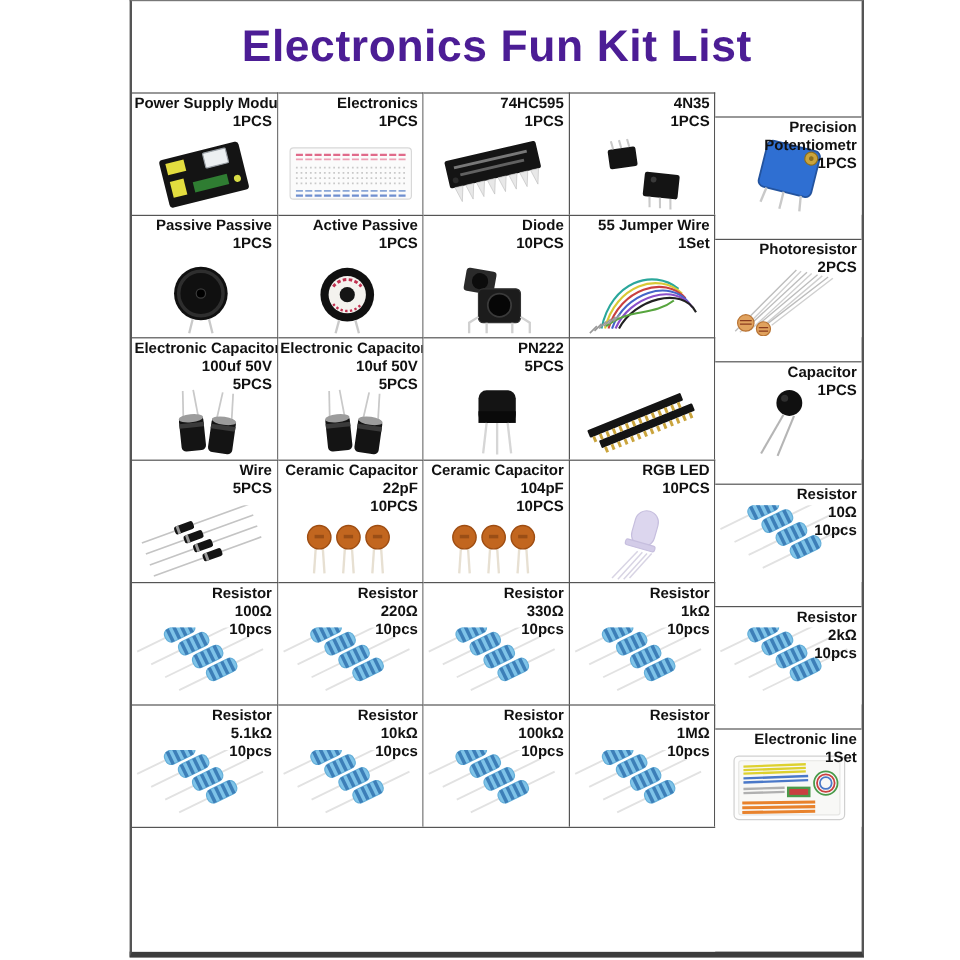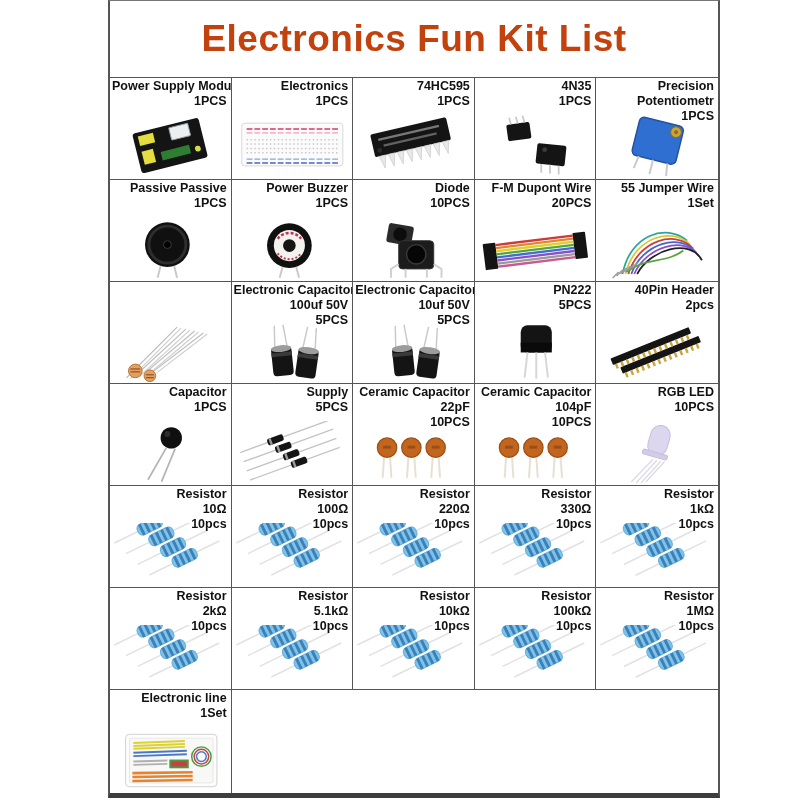--- a/index.html
+++ b/index.html
@@ -2,26 +2,26 @@
 <html><head>
 <meta charset="utf-8">
 <style>
   html,body{margin:0;padding:0;background:#ffffff;}
   body{width:800px;height:800px;font-family:"Liberation Sans",sans-serif;}
   .sheet{position:relative;width:800px;height:800px;background:#fff;overflow:hidden;}
   .kit-table{position:absolute;left:108px;top:0;width:612px;box-sizing:border-box;
              border-left:2px solid #555;border-right:2px solid #555;border-top:1px solid #777;
              border-bottom:5px solid #3d3d3d;background:#fff;}
   .kit-title{height:76px;display:flex;align-items:center;justify-content:center;
-             font-size:37px;font-weight:bold;letter-spacing:.5px;color:#c2410c;}
+             font-size:37px;font-weight:bold;letter-spacing:.5px;color:#4c1d95;}
   .kit-grid{display:grid;grid-template-columns:repeat(5,1fr);
             grid-template-rows:repeat(6,102px) 104px;}
   .cell{position:relative;overflow:hidden;box-sizing:border-box;
         border-top:1.5px solid #555;border-right:1.5px solid #555;background:#fff;}
-  .cell:nth-child(5n){border-right:none;}
+  .cell:nth-child(5n){border-right:none;margin-top:20px;}
   .empty-span{grid-column:span 4;border-right:none;}
   .cell-label{position:absolute;top:0;left:0;right:0;z-index:2;text-align:right;
               padding:1px 4px 0 2px;}
   .lbl-line{font-size:12.5px;font-weight:bold;line-height:15px;color:#111;white-space:nowrap;}
   .cell-icon{position:absolute;left:1px;right:1px;bottom:1px;height:63px;z-index:1;}
   .cell-icon svg{width:100%;height:100%;display:block;}
 </style>
 </head>
 <body>
 
@@ -142,21 +142,21 @@
               <circle cx="58" cy="28" r="23" fill="#101010"></circle>
  <circle cx="58" cy="28" r="19" fill="none" stroke="#2e2e2e" stroke-width="3"></circle>
  <circle cx="58" cy="28" r="4" fill="#000" stroke="#3c3c3c"></circle>
  <line x1="51" y1="50" x2="48" y2="62" stroke="#c9c9c9" stroke-width="2"></line>
  <line x1="65" y1="50" x2="68" y2="62" stroke="#c9c9c9" stroke-width="2"></line>
             </svg>
           </div>
   </div>
         <div class="cell">
     <div class="cell-label">
-            <div class="lbl-line">Power Buzzer</div>
+            <div class="lbl-line">Active Passive</div>
             <div class="lbl-line">1PCS</div>
           </div>
     <div class="cell-icon">
             <svg viewBox="0 0 122 64" xmlns="http://www.w3.org/2000/svg">
               <circle cx="58" cy="29" r="23" fill="#101010"></circle>
  <circle cx="58" cy="29" r="16" fill="#f4f2ee"></circle>
  <circle cx="58" cy="29" r="6.5" fill="#151515"></circle>
  <path d="M46 22 A 15 15 0 0 1 70 22" stroke="#c03050" stroke-width="2.5" fill="none" stroke-dasharray="3 2"></path>
  <path d="M46 37 A 15 15 0 0 0 70 37" stroke="#c03050" stroke-width="2" fill="none" stroke-dasharray="2 2"></path>
  <line x1="51" y1="51" x2="48" y2="62" stroke="#c9c9c9" stroke-width="2"></line>
@@ -174,42 +174,20 @@
               <g transform="rotate(10 50 20)">
  <rect x="34" y="8" width="26" height="20" rx="3" fill="#2a2a2a"></rect>
  <circle cx="47" cy="18" r="7" fill="#0c0c0c"></circle>
               </g>
  <rect x="46" y="24" width="36" height="29" rx="4" fill="#1c1c1c" stroke="#333"></rect>
  <circle cx="64" cy="38" r="10" fill="#060606" stroke="#3a3a3a" stroke-width="1.5"></circle>
  <polyline points="46,48 38,53 38,62" stroke="#d0d0d0" fill="none" stroke-width="2"></polyline>
  <polyline points="82,48 90,53 90,62" stroke="#d0d0d0" fill="none" stroke-width="2"></polyline>
  <line x1="53" y1="53" x2="53" y2="62" stroke="#d0d0d0" stroke-width="2"></line>
  <line x1="75" y1="53" x2="75" y2="62" stroke="#d0d0d0" stroke-width="2"></line>
-            </svg>
-          </div>
-  </div>
-        <div class="cell">
-    <div class="cell-label">
-            <div class="lbl-line">F-M Dupont Wire</div>
-            <div class="lbl-line">20PCS</div>
-          </div>
-    <div class="cell-icon">
-            <svg viewBox="0 0 122 64" xmlns="http://www.w3.org/2000/svg">
-              <g transform="rotate(-7 61 34)">
- <rect x="8" y="21" width="13" height="27" rx="1" fill="#141414"></rect>
- <rect x="101" y="21" width="13" height="27" rx="1" fill="#141414"></rect>
- <line x1="21" y1="23.5" x2="101" y2="23.5" stroke="#cc3b3b" stroke-width="2.4"></line>
-                <line x1="21" y1="26.7" x2="101" y2="26.7" stroke="#e2862c" stroke-width="2.4"></line>
-                <line x1="21" y1="29.9" x2="101" y2="29.9" stroke="#ddd12f" stroke-width="2.4"></line>
-                <line x1="21" y1="33.1" x2="101" y2="33.1" stroke="#57a53e" stroke-width="2.4"></line>
-                <line x1="21" y1="36.3" x2="101" y2="36.3" stroke="#3e6fd0" stroke-width="2.4"></line>
-                <line x1="21" y1="39.5" x2="101" y2="39.5" stroke="#8a4fc8" stroke-width="2.4"></line>
-                <line x1="21" y1="42.7" x2="101" y2="42.7" stroke="#9a9a9a" stroke-width="2.4"></line>
-                <line x1="21" y1="45.900000000000006" x2="101" y2="45.900000000000006" stroke="#c75b8e" stroke-width="2.4"></line>
-              </g>
             </svg>
           </div>
   </div>
         <div class="cell">
     <div class="cell-label">
             <div class="lbl-line">55 Jumper Wire</div>
             <div class="lbl-line">1Set</div>
           </div>
     <div class="cell-icon">
             <svg viewBox="0 0 122 64" xmlns="http://www.w3.org/2000/svg">
@@ -223,20 +201,24 @@
  <line x1="22" y1="56" x2="16" y2="62" stroke="#999" stroke-width="1.4"></line>
               <line x1="26" y1="54" x2="20" y2="60" stroke="#999" stroke-width="1.4"></line>
               <line x1="30" y1="52" x2="24" y2="58" stroke="#999" stroke-width="1.4"></line>
               <line x1="34" y1="50" x2="28" y2="56" stroke="#999" stroke-width="1.4"></line>
               <line x1="38" y1="48" x2="32" y2="54" stroke="#999" stroke-width="1.4"></line>
               <line x1="42" y1="46" x2="36" y2="52" stroke="#999" stroke-width="1.4"></line>
             </svg>
           </div>
   </div>
         <div class="cell">
+    <div class="cell-label">
+            <div class="lbl-line">Photoresistor</div>
+            <div class="lbl-line">2PCS</div>
+          </div>
     <div class="cell-icon">
             <svg viewBox="0 0 122 64" xmlns="http://www.w3.org/2000/svg">
               <g>
  <line x1="16" y1="60" x2="68" y2="8" stroke="#bdbdbd" stroke-width="1.2"></line>
  <line x1="20" y1="61" x2="72" y2="9" stroke="#cfcfcf" stroke-width="1.2"></line>
               </g>
               <g>
  <line x1="25" y1="58" x2="77" y2="10" stroke="#bdbdbd" stroke-width="1.2"></line>
  <line x1="29" y1="59" x2="81" y2="11" stroke="#cfcfcf" stroke-width="1.2"></line>
               </g>
@@ -314,24 +296,20 @@
             <svg viewBox="0 0 122 64" xmlns="http://www.w3.org/2000/svg">
               <rect x="46" y="6" width="32" height="28" rx="7" fill="#141414"></rect>
  <rect x="46" y="24" width="32" height="10" fill="#0a0a0a"></rect>
  <line x1="53" y1="34" x2="50" y2="60" stroke="#d6d6d6" stroke-width="2"></line>
  <line x1="62" y1="34" x2="62" y2="61" stroke="#d6d6d6" stroke-width="2"></line>
  <line x1="71" y1="34" x2="74" y2="60" stroke="#d6d6d6" stroke-width="2"></line>
             </svg>
           </div>
   </div>
         <div class="cell">
-    <div class="cell-label">
-            <div class="lbl-line">40Pin Header</div>
-            <div class="lbl-line">2pcs</div>
-          </div>
     <div class="cell-icon">
             <svg viewBox="0 0 122 64" xmlns="http://www.w3.org/2000/svg">
               <g transform="rotate(-22 61 32)">
  <g transform="translate(6,12)">
                   <rect x="14" y="22" width="86" height="7" rx="1" fill="#141414"></rect>
  <rect x="16" y="29" width="2.5" height="5" fill="#caa43c"></rect>
                   <rect x="22" y="29" width="2.5" height="5" fill="#caa43c"></rect>
                   <rect x="28" y="29" width="2.5" height="5" fill="#caa43c"></rect>
                   <rect x="34" y="29" width="2.5" height="5" fill="#caa43c"></rect>
                   <rect x="40" y="29" width="2.5" height="5" fill="#caa43c"></rect>
@@ -375,21 +353,21 @@
             <svg viewBox="0 0 122 64" xmlns="http://www.w3.org/2000/svg">
               <circle cx="62" cy="17" r="11" fill="#101010"></circle>
  <circle cx="58" cy="13" r="3" fill="#2e2e2e"></circle>
  <line x1="57" y1="27" x2="38" y2="60" stroke="#b5b5b5" stroke-width="1.8"></line>
  <line x1="66" y1="28" x2="52" y2="62" stroke="#b5b5b5" stroke-width="1.8"></line>
             </svg>
           </div>
   </div>
         <div class="cell">
     <div class="cell-label">
-            <div class="lbl-line">Supply</div>
+            <div class="lbl-line">Wire</div>
             <div class="lbl-line">5PCS</div>
           </div>
     <div class="cell-icon">
             <svg viewBox="0 0 122 64" xmlns="http://www.w3.org/2000/svg">
               <g transform="rotate(-20 61 36)">
  <g>
                   <line x1="12" y1="14" x2="110" y2="14" stroke="#c4c4c4" stroke-width="1.4"></line>
  <rect x="42" y="10.5" width="17" height="7" rx="2" fill="#141414"></rect>
  <rect x="44" y="10.5" width="2.5" height="7" fill="#9a9a9a"></rect>
                 </g>

